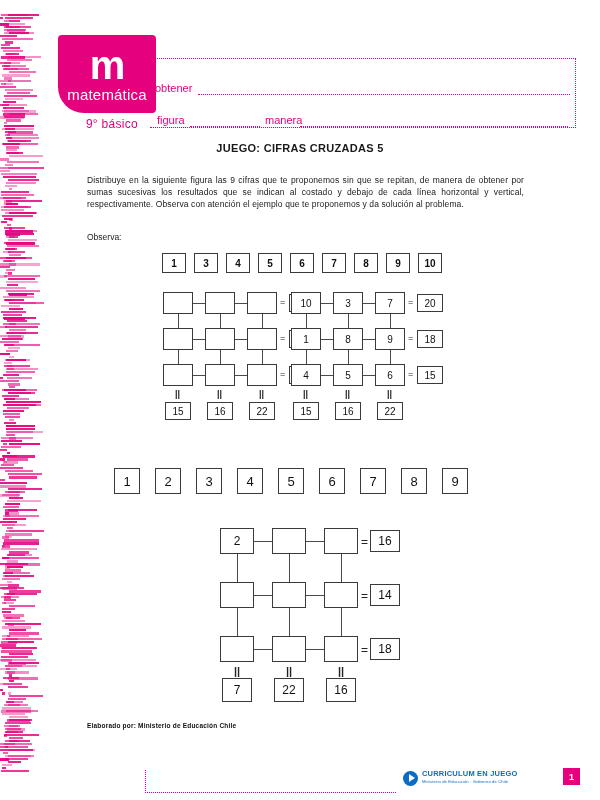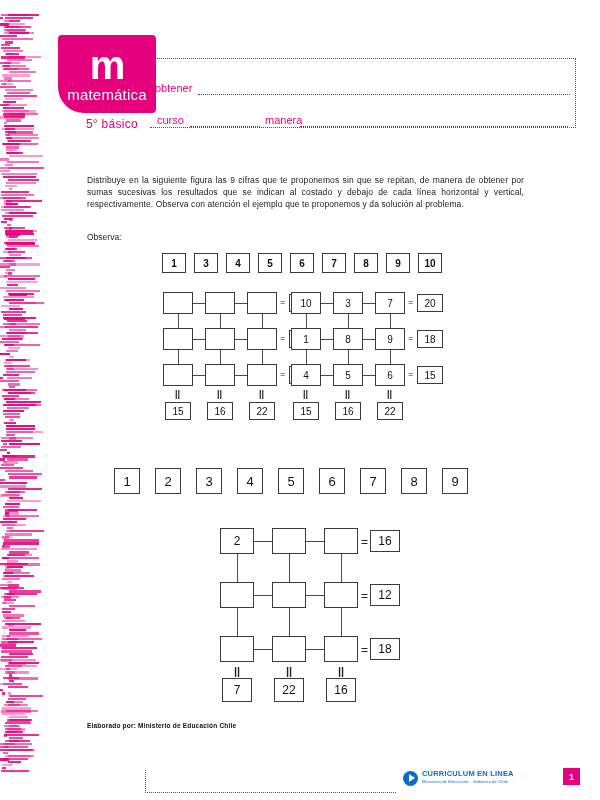--- a/index.html
+++ b/index.html
@@ -514,30 +514,31 @@
       <i style="top: 747px; left: 8px; width: 13px; opacity: 0.86; height: 1.6px;"></i>
       <i style="top: 750px; left: 2px; width: 10px; opacity: 0.37; height: 1.6px;"></i>
       <i style="top: 753px; left: 2px; width: 4px; opacity: 0.85; height: 1.6px;"></i>
       <i style="top: 756px; left: 1px; width: 28px; opacity: 0.78; height: 1.6px;"></i>
     </div>
 
   <div class="logo-box">
     <div class="logo-m">m</div>
     <div class="logo-word">matemática</div>
   </div>
-  <div class="logo-sub">5° básico</div>
+  <div class="logo-sub">9° básico</div>
 
   <div class="field-box"></div>
   <div class="lbl lbl-nombre">obtener</div>
   <div class="dline dl-nombre"></div>
-  <div class="lbl lbl-curso">curso</div>
+  <div class="lbl lbl-curso">figura</div>
   <div class="dline dl-curso"></div>
   <div class="lbl lbl-fecha">manera</div>
   <div class="dline dl-fecha"></div>
 
+  <div class="title">JUEGO: CIFRAS CRUZADAS 5</div>
   <div class="intro">Distribuye en la siguiente figura las 9 cifras que te proponemos sin que se repitan, de manera de obtener por sumas sucesivas los resultados que se indican al costado y debajo de cada línea horizontal y vertical, respectivamente. Observa con atención el ejemplo que te proponemos y da solución al problema.</div>
   <div class="ejemplo-lbl">Observa:</div>
 
   <div class="strip-ex" id="strip-example">
       <div class="nbox">1</div>
       <div class="nbox">3</div>
       <div class="nbox">4</div>
       <div class="nbox">5</div>
       <div class="nbox">6</div>
       <div class="nbox">7</div>
@@ -641,21 +642,21 @@
       <div class="nbox res" style="left: 150px; top: 2px;">16</div>
       <div class="nbox cell" style="left: 0px; top: 54px;"></div>
       <div class="hbar" style="left: 34px; top: 67px;"></div>
       <div class="vbar" style="left: 17px; top: 80px;"></div>
       <div class="nbox cell" style="left: 52px; top: 54px;"></div>
       <div class="hbar" style="left: 86px; top: 67px;"></div>
       <div class="vbar" style="left: 69px; top: 80px;"></div>
       <div class="nbox cell" style="left: 104px; top: 54px;"></div>
       <div class="vbar" style="left: 121px; top: 80px;"></div>
       <div class="eq" style="left: 141px; top: 61px;">=</div>
-      <div class="nbox res" style="left: 150px; top: 56px;">12</div>
+      <div class="nbox res" style="left: 150px; top: 56px;">14</div>
       <div class="nbox cell" style="left: 0px; top: 108px;"></div>
       <div class="hbar" style="left: 34px; top: 121px;"></div>
       <div class="nbox cell" style="left: 52px; top: 108px;"></div>
       <div class="hbar" style="left: 86px; top: 121px;"></div>
       <div class="nbox cell" style="left: 104px; top: 108px;"></div>
       <div class="eq" style="left: 141px; top: 115px;">=</div>
       <div class="nbox res" style="left: 150px; top: 110px;">18</div>
       <div class="dbleq" style="left: 14px; top: 137px;">||</div>
       <div class="nbox colres" style="left: 2px; top: 150px;">7</div>
       <div class="dbleq" style="left: 66px; top: 137px;">||</div>
@@ -664,19 +665,19 @@
       <div class="nbox colres" style="left: 106px; top: 150px;">16</div>
     </div>
 
   <div class="credit">Elaborado por: Ministerio de Educación Chile</div>
   <div class="foot-dots"></div>
   <div class="cl-logo">
     <div class="cl-circ">
         <div class="cl-tri"></div>
       </div>
     <div class="cl-txt">
-      <div class="cl-t1">CURRICULUM EN LINEA</div>
+      <div class="cl-t1">CURRICULUM EN JUEGO</div>
       <div class="cl-t2">Ministerio de Educación · Gobierno de Chile</div>
     </div>
   </div>
   <div class="pagenum">1</div>
 
 </div>
 
 </body></html>

